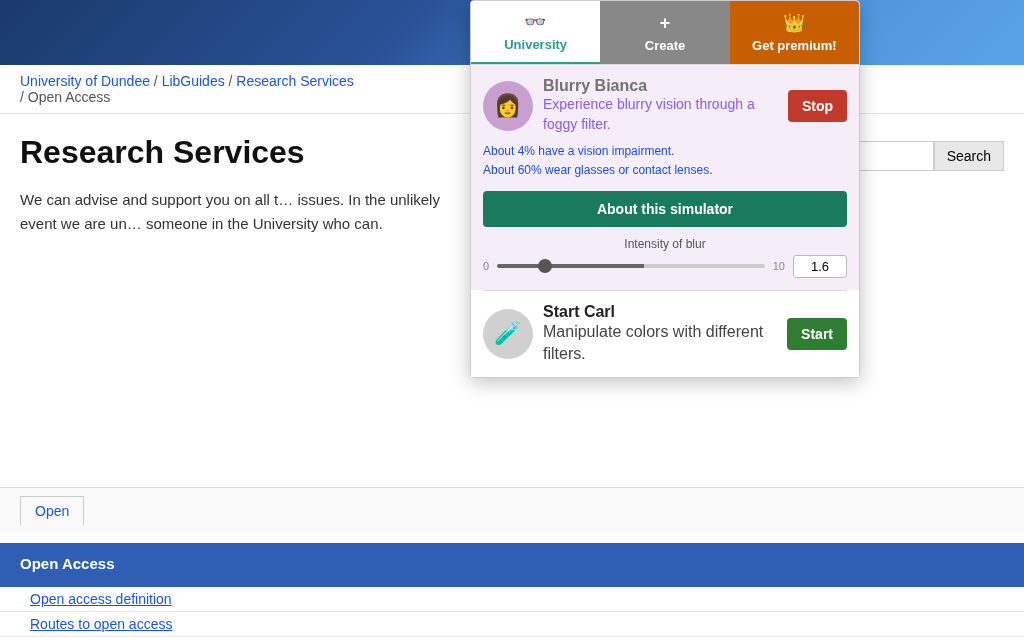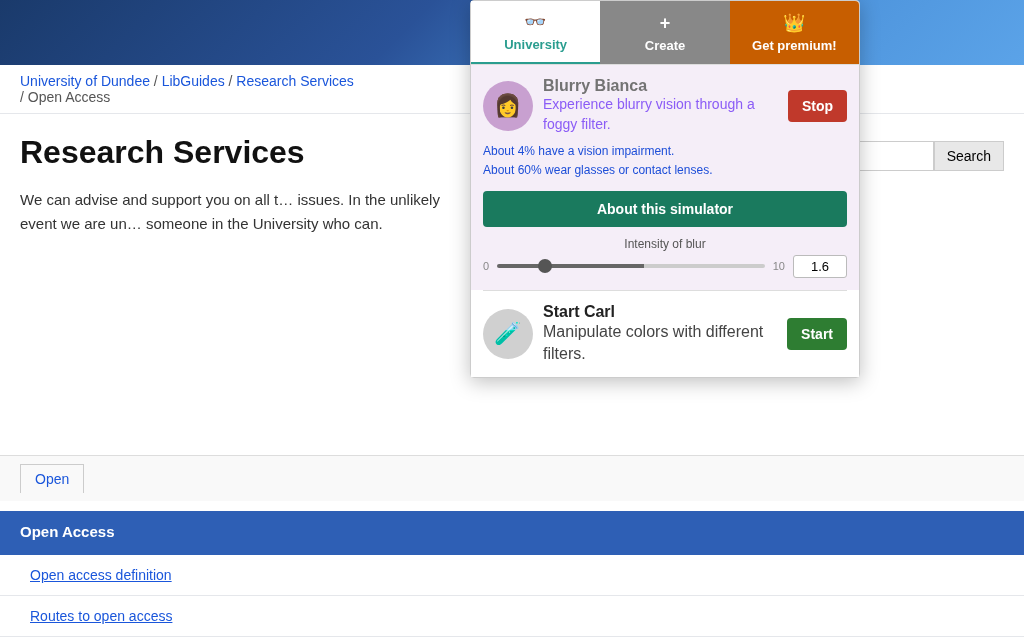--- a/index.html
+++ b/index.html
@@ -58,21 +58,21 @@
       font-size: 15px;
       margin-top: 10px;
       font-weight: bold;
       cursor: pointer;
     }
     .bg-nav-links {
       border-top: 3px solid #2e5fb5;
     }
     .bg-nav-link {
       display: block;
-      padding: 12px 30px;
+      padding: 4px 30px;
       color: #1a56db;
       font-size: 14px;
       text-decoration: underline;
       border-bottom: 1px solid #e5e7eb;
       cursor: pointer;
     }
 
     
     .simulator-popup {
       position: absolute;

